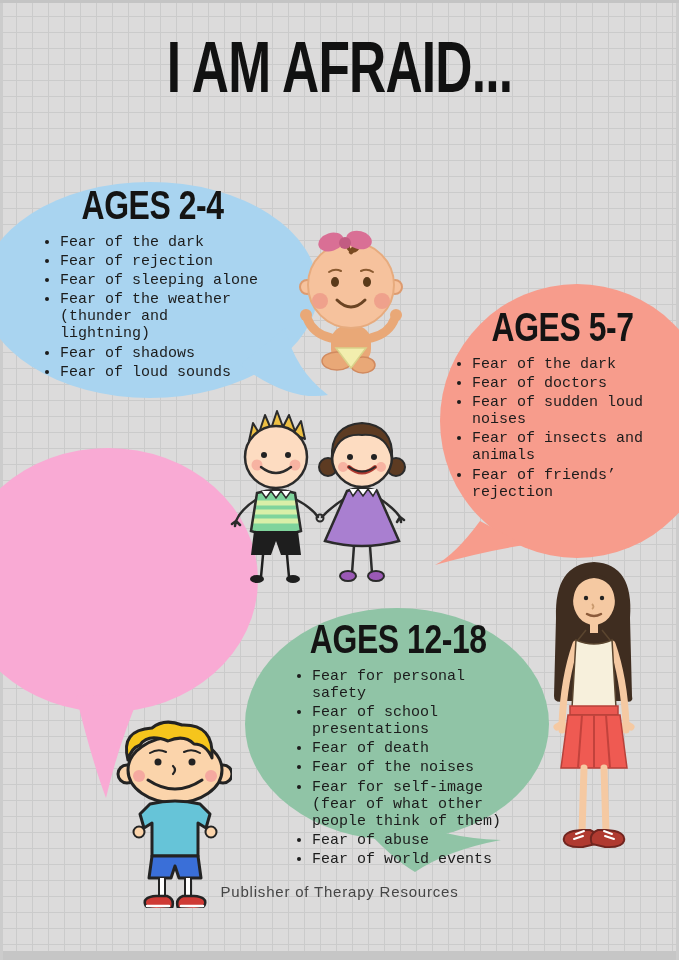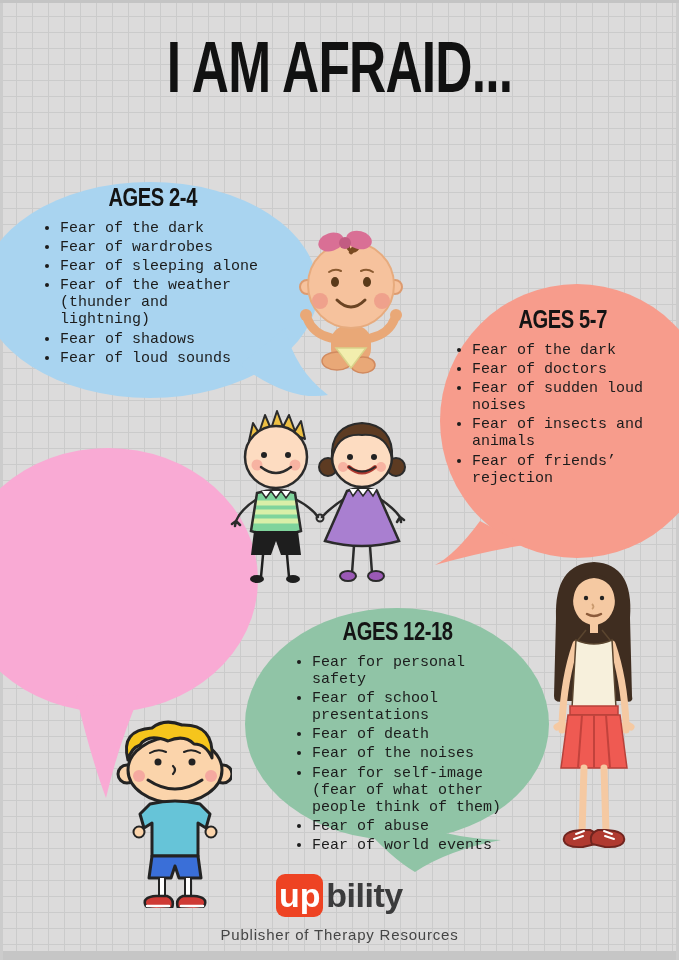--- a/index.html
+++ b/index.html
@@ -15,21 +15,21 @@
                inset -3px 0 0 #cccccc, inset 0 -9px 0 #c6c6c6;
   }
   .hdr{position:absolute;left:0;right:0;top:34px;text-align:center;z-index:3;}
   h1{margin:0;font-size:66px;font-weight:bold;line-height:1;color:#111;}
   .cond{display:inline-block;transform:scale(.78,1.1);transform-origin:center;letter-spacing:-1px;white-space:nowrap;}
   .cond2{display:inline-block;transform:scale(.84,1.06);transform-origin:center;letter-spacing:-.5px;white-space:nowrap;}
   .sub{margin:14px auto 0;width:580px;font-size:15px;line-height:1.4;color:#222;}
   .bubble{position:absolute;z-index:1;}
   .bubble svg{display:block;}
   .bcontent{position:absolute;z-index:2;}
-  .bcontent h2{margin:0 0 10px;font-size:24px;font-weight:bold;line-height:1;text-align:center;color:#141414;}
+  .bcontent h2{margin:0 0 10px;font-size:38px;font-weight:bold;line-height:1;text-align:center;color:#141414;}
   .bcontent ul{margin:0;padding:0 0 0 20px;font-size:15px;line-height:1.14;color:#1c1c1c;font-family:Liberation Mono, monospace;}
   .bcontent li{margin:0 0 2px;}
   .chr{position:absolute;z-index:2;}
   .brand{position:absolute;left:0;right:0;top:874px;z-index:3;text-align:center;}
   .logo-row{display:flex;justify-content:center;align-items:center;gap:3px;}
   .logo-mark{width:47px;height:43px;background:#ee4323;border-radius:9px;
     color:#fff;font-size:34px;font-weight:bold;line-height:42px;text-align:center;}
   .logo-rest{font-size:34px;font-weight:bold;color:#3b3b3c;letter-spacing:-.5px;}
   .tagline{margin-top:9px;font-size:15px;letter-spacing:.8px;color:#454545;}
 </style>
@@ -68,21 +68,21 @@
       <ellipse cx="154" cy="118" rx="152" ry="116" fill="#90c4a6"></ellipse>
       <path d="M118,218 Q148,252 172,266 Q205,244 258,234 Q198,232 156,210 Z" fill="#90c4a6"></path>
     </svg>
   </div>
 
   <div class="bcontent" style="left:40px;top:186px;width:225px;">
     <h2><span class="cond2">AGES 2-4</span></h2>
     <ul>
 
     <li>Fear of the dark</li>
-        <li>Fear of wardrobes</li>
+        <li>Fear of rejection</li>
         <li>Fear of sleeping alone</li>
         <li>Fear of the weather (thunder and lightning)</li>
         <li>Fear of shadows</li>
         <li>Fear of loud sounds</li>
       </ul>
   </div>
 
   <div class="bcontent" style="left:452px;top:308px;width:222px;">
     <h2><span class="cond2">AGES 5-7</span></h2>
     <ul>
@@ -230,20 +230,16 @@
       <path d="M46,140 H92 L95,162 H73 L69,150 L65,162 H43 Z" fill="#3a6fd8" stroke="#232323" stroke-width="3" stroke-linejoin="round"></path>
       <path d="M56,162 V184 M82,162 V184" stroke="#232323" stroke-width="8"></path>
       <path d="M56,162 V184 M82,162 V184" stroke="#ffffff" stroke-width="4"></path>
       <path d="M50,180 q-13,1 -11,8 q1,6 15,5 l12,-1 q3,-9 -5,-12 Z" fill="#cf3a35" stroke="#232323" stroke-width="2.5"></path>
       <path d="M88,180 q13,1 11,8 q-1,6 -15,5 l-12,-1 q-3,-9 5,-12 Z" fill="#cf3a35" stroke="#232323" stroke-width="2.5"></path>
       <path d="M41,190 h22 M75,190 h22" stroke="#ffffff" stroke-width="2.5" stroke-linecap="round"></path>
     </svg>
   </div>
 
   <div class="brand">
-    <div class="logo-row">
-      <div class="logo-mark">up</div>
-      <div class="logo-rest">bility</div>
-    </div>
     <div class="tagline">Publisher of Therapy Resources</div>
   </div>
 
 </div>
 
 </body></html>

